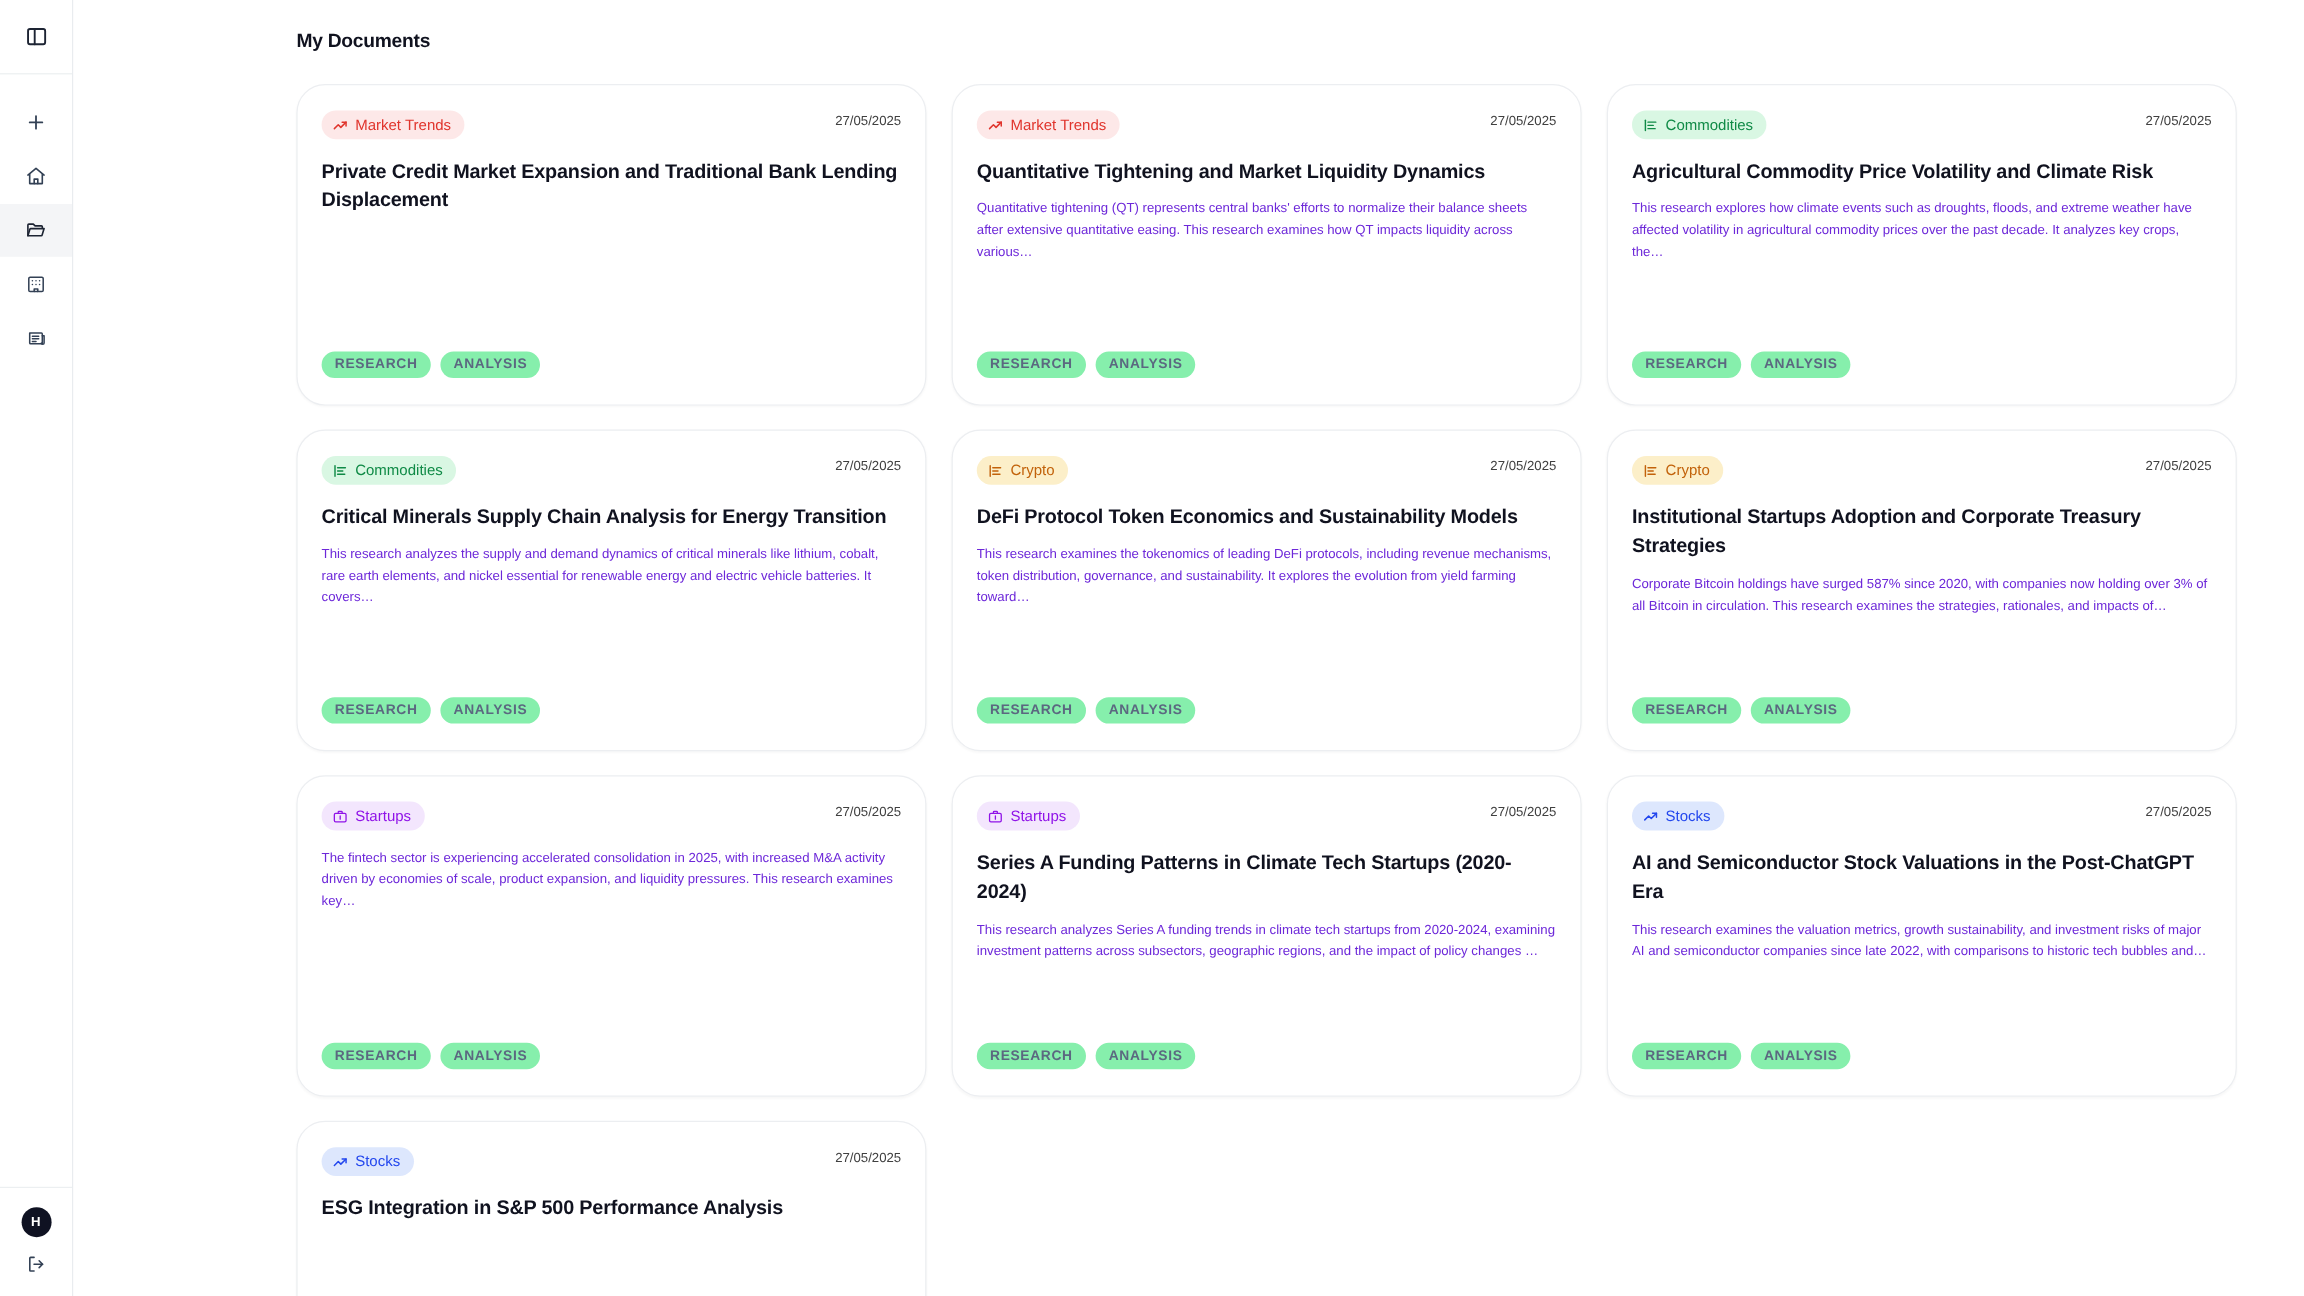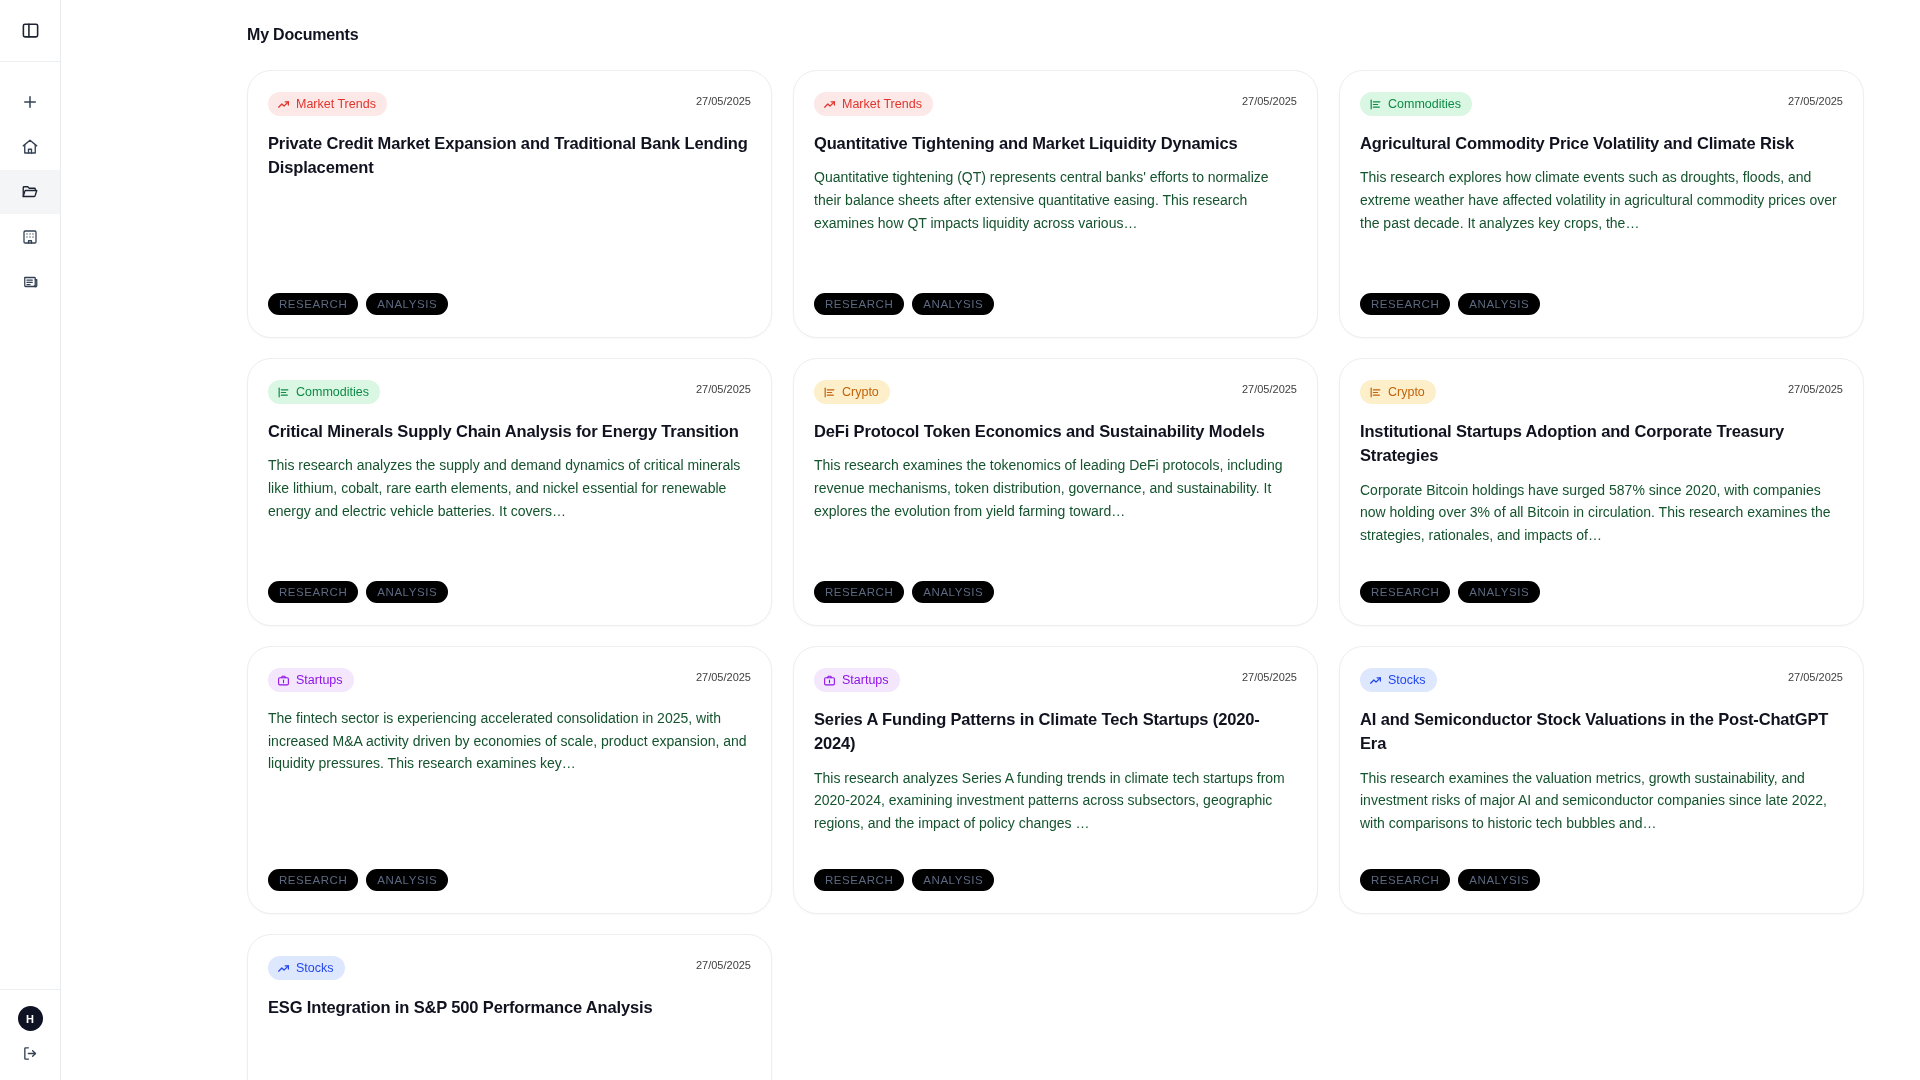--- a/index.html
+++ b/index.html
@@ -107,31 +107,31 @@
   }
   .card-title {
     font-size: 16.5px;
     line-height: 1.48;
     font-weight: 700;
     color: #10121f;
     letter-spacing: -0.15px;
     margin-bottom: 11px;
   }
   .card-desc {
-    font-size: 14px;
+    font-size: 11px;
     line-height: 1.62;
-    color: #14532d;
+    color: #6d28d9;
     margin-bottom: 17px;
   }
   .card-tags { display: flex; gap: 8px; margin-top: auto; }
   .tag {
-    background: #000000;
+    background: #86efac;
     color: #5b6880;
     font-size: 11.5px;
-    font-weight: 400;
+    font-weight: 700;
     letter-spacing: .55px;
     border-radius: 999px;
     padding: 5px 11px;
   }
 </style>
 </head>
 <body>
 
 <div class="app">
 

